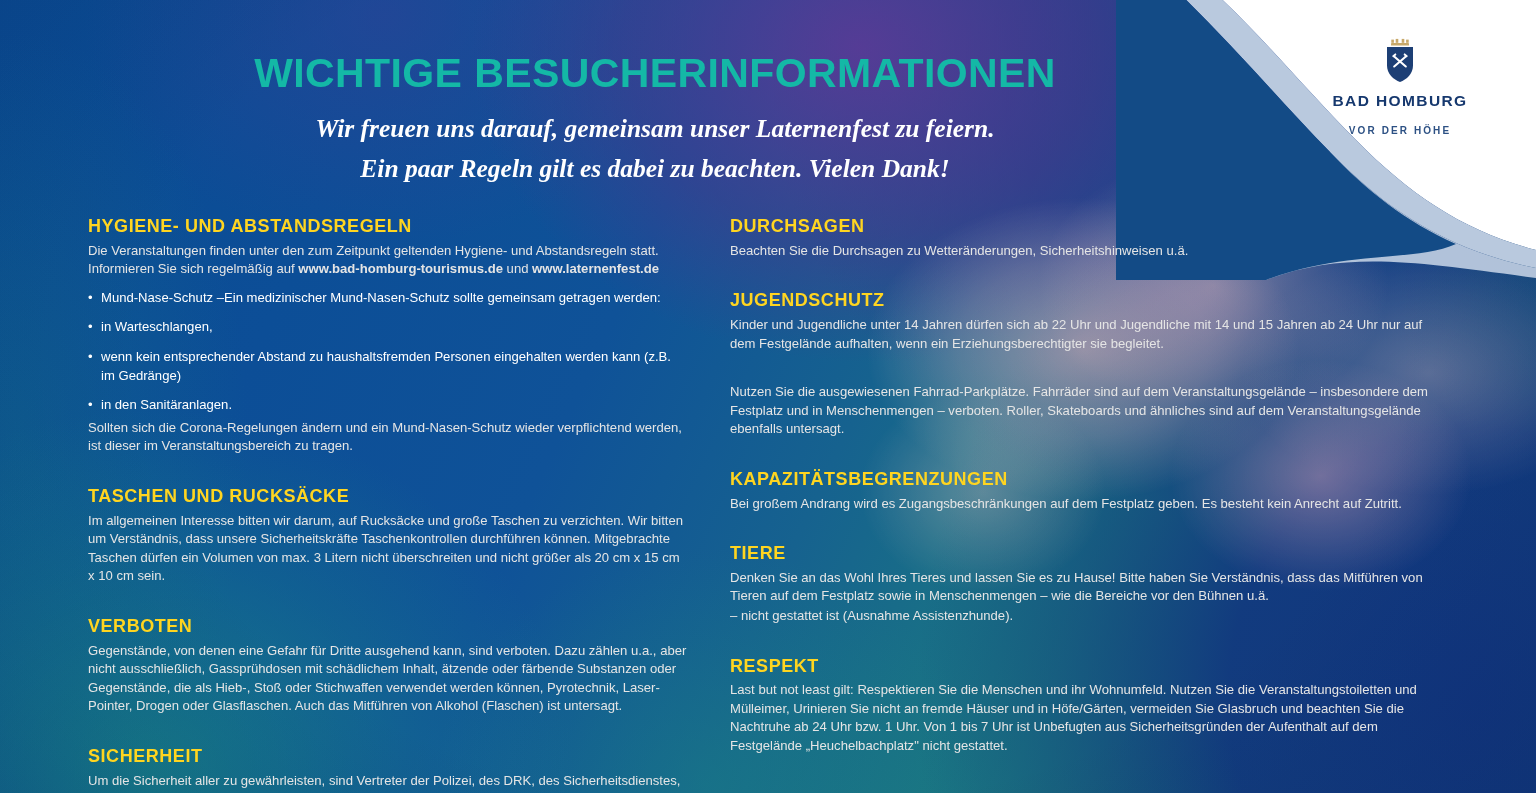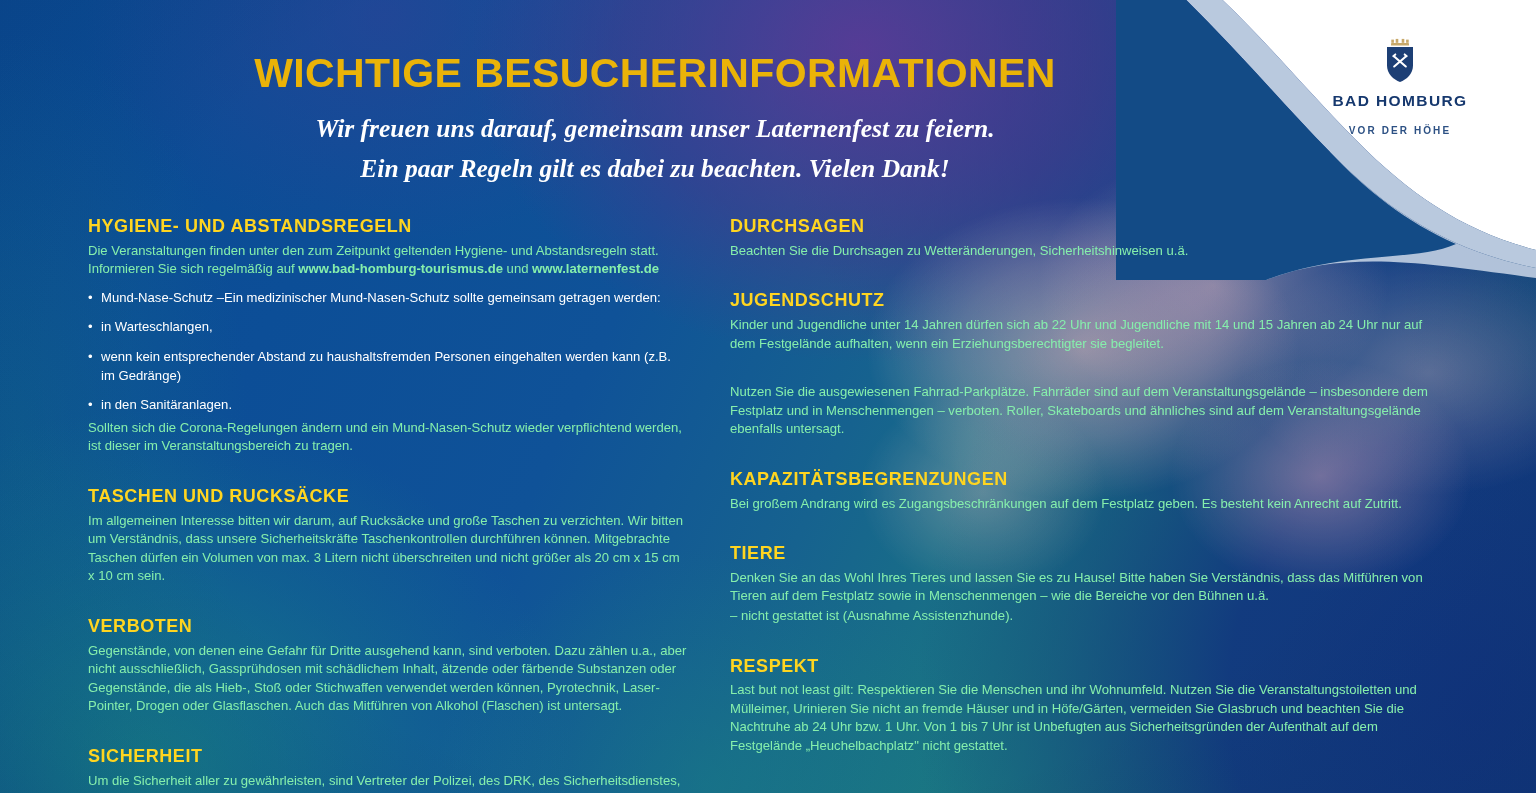--- a/index.html
+++ b/index.html
@@ -104,21 +104,21 @@
     top: 52px;
     left: 0;
     width: 1310px;
     text-align: center;
   }
   .title {
     margin: 0;
     font-size: 41px;
     font-weight: bold;
     letter-spacing: 0.4px;
-    color: #eab308;
+    color: #14b8a6;
     line-height: 1.05;
   }
   .subtitle {
     margin: 14px 0 0;
     font-family: "Liberation Serif", "DejaVu Serif", serif;
     font-style: italic;
     font-weight: bold;
     font-size: 25.5px;
     line-height: 1.55;
     color: #ffffff;
@@ -145,21 +145,21 @@
     font-size: 18px;
     font-weight: bold;
     letter-spacing: 0.55px;
     color: #FFD520;
     line-height: 1.15;
   }
   p.body {
     margin: 0 0 0;
     font-size: 13.1px;
     line-height: 1.42;
-    color: #86efac;
+    color: #e5e5e5;
   }
   p.body + p.body { margin-top: 1px; }
   p.body b, p.body strong { font-weight: bold; }
 
   ul.bullets {
     list-style: none;
     margin: 10px 0 0;
     padding: 0;
   }
   ul.bullets li {

